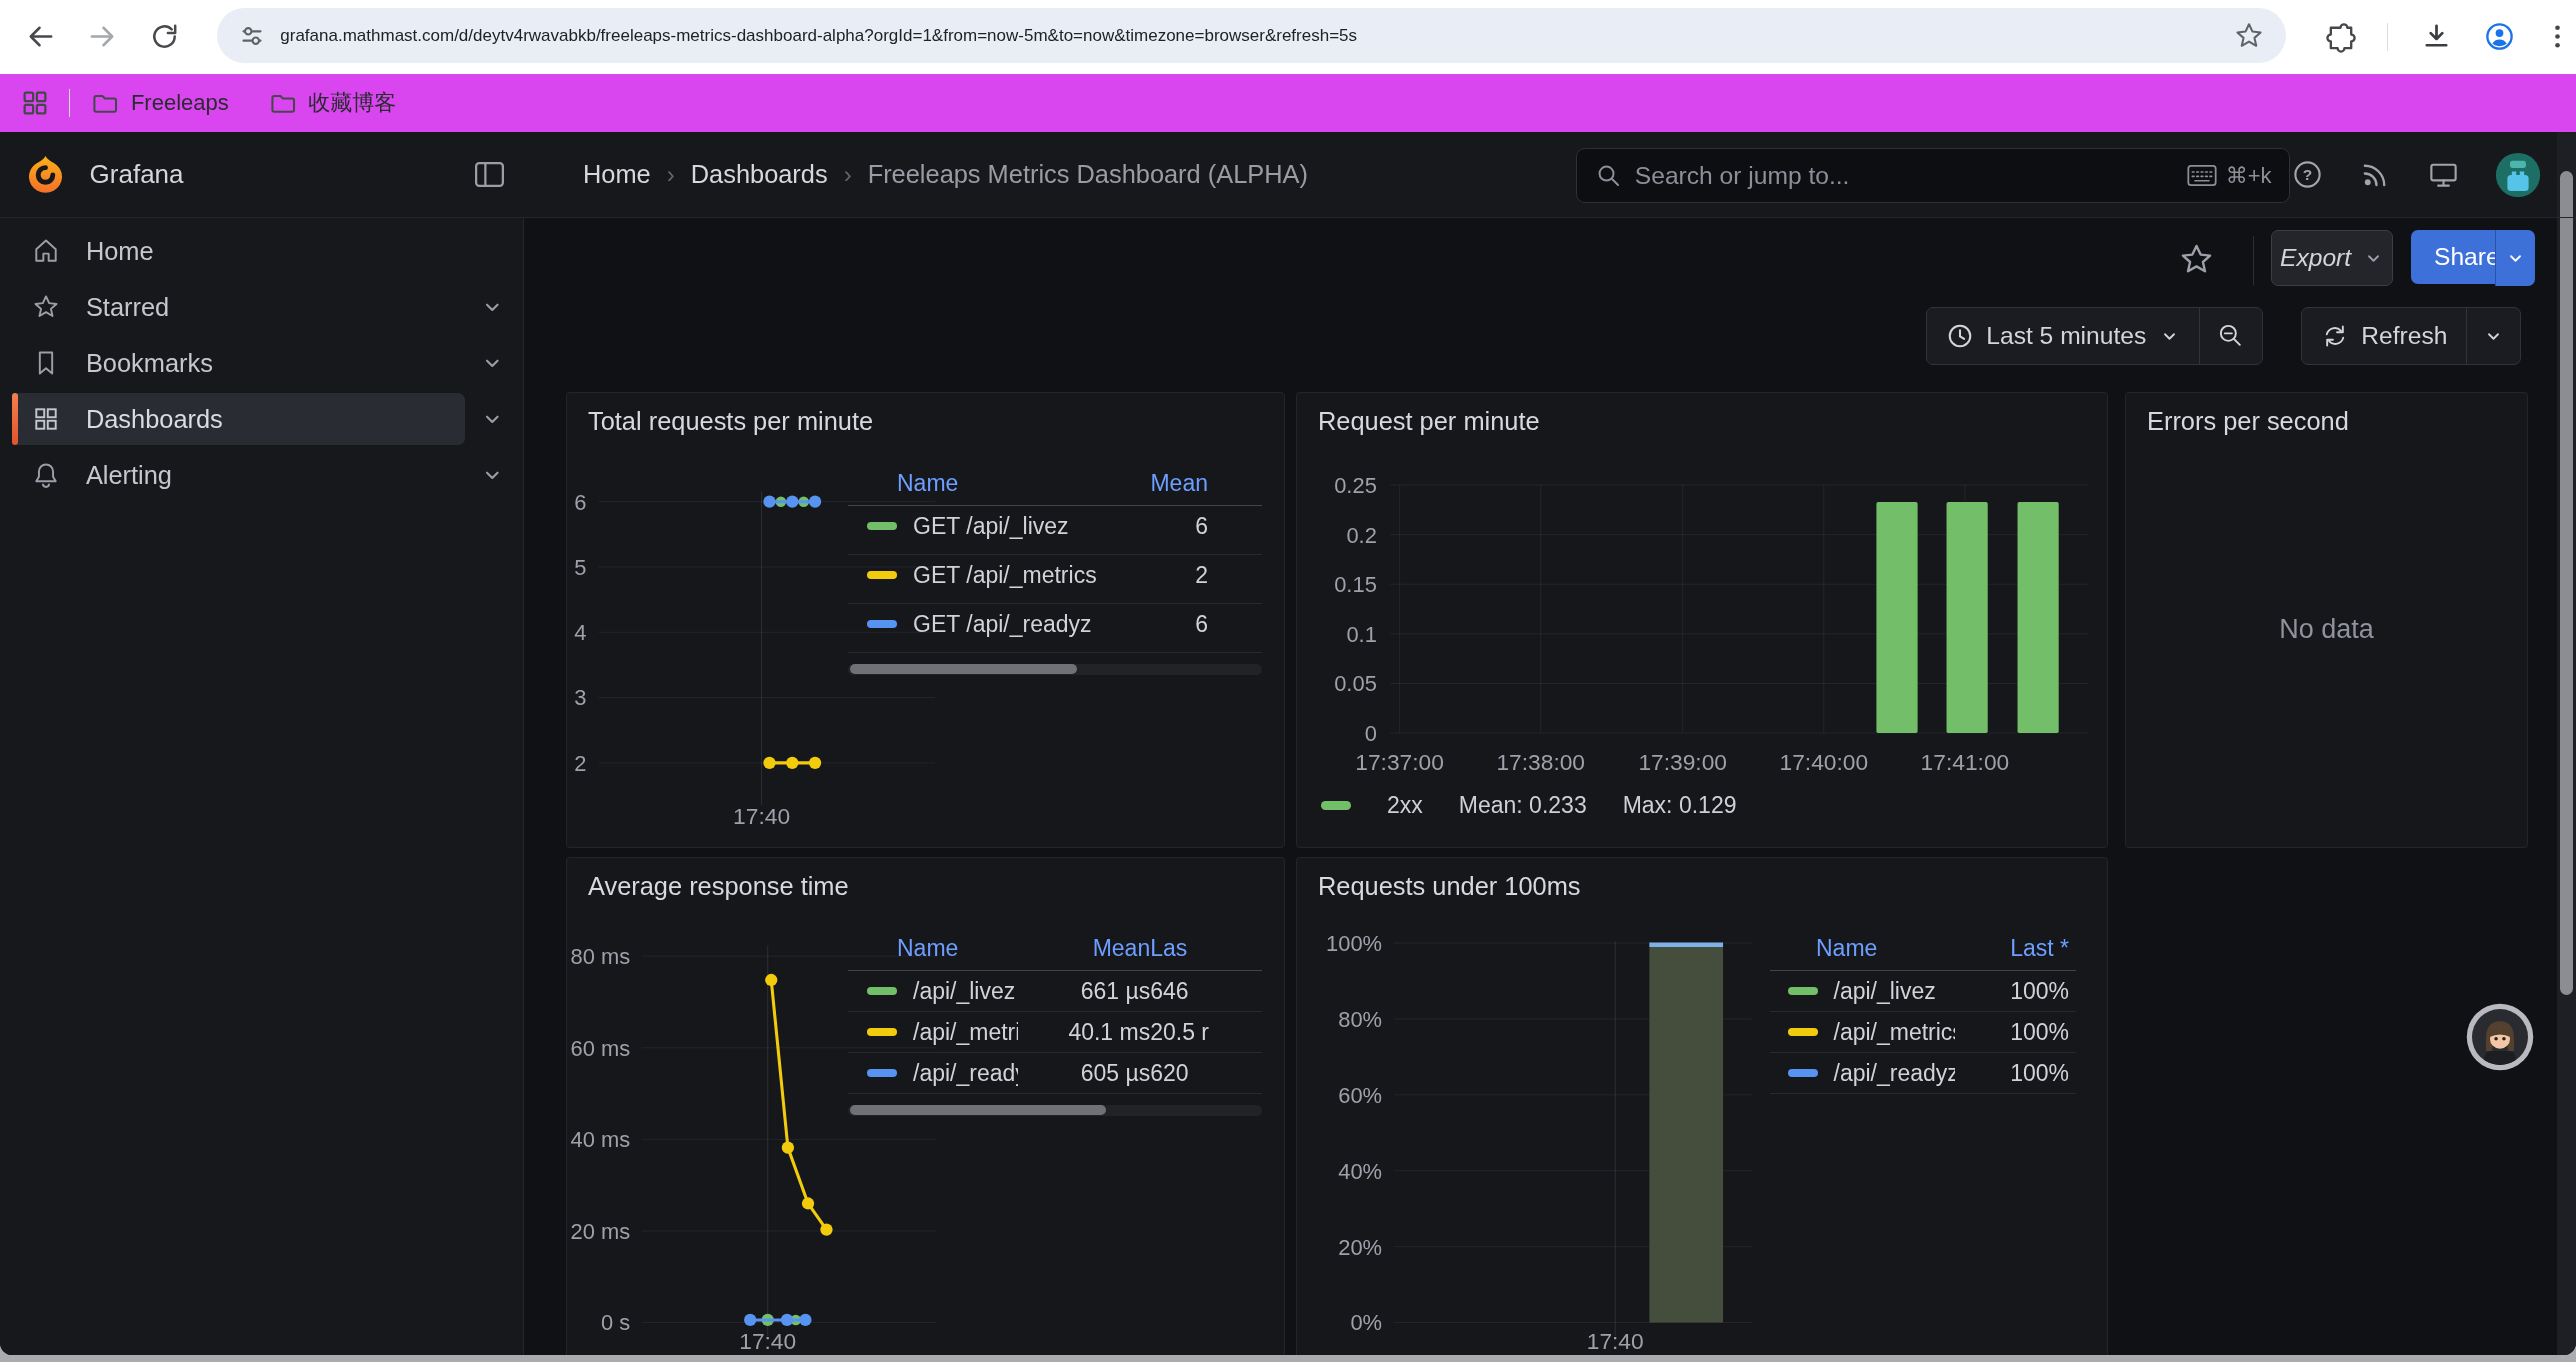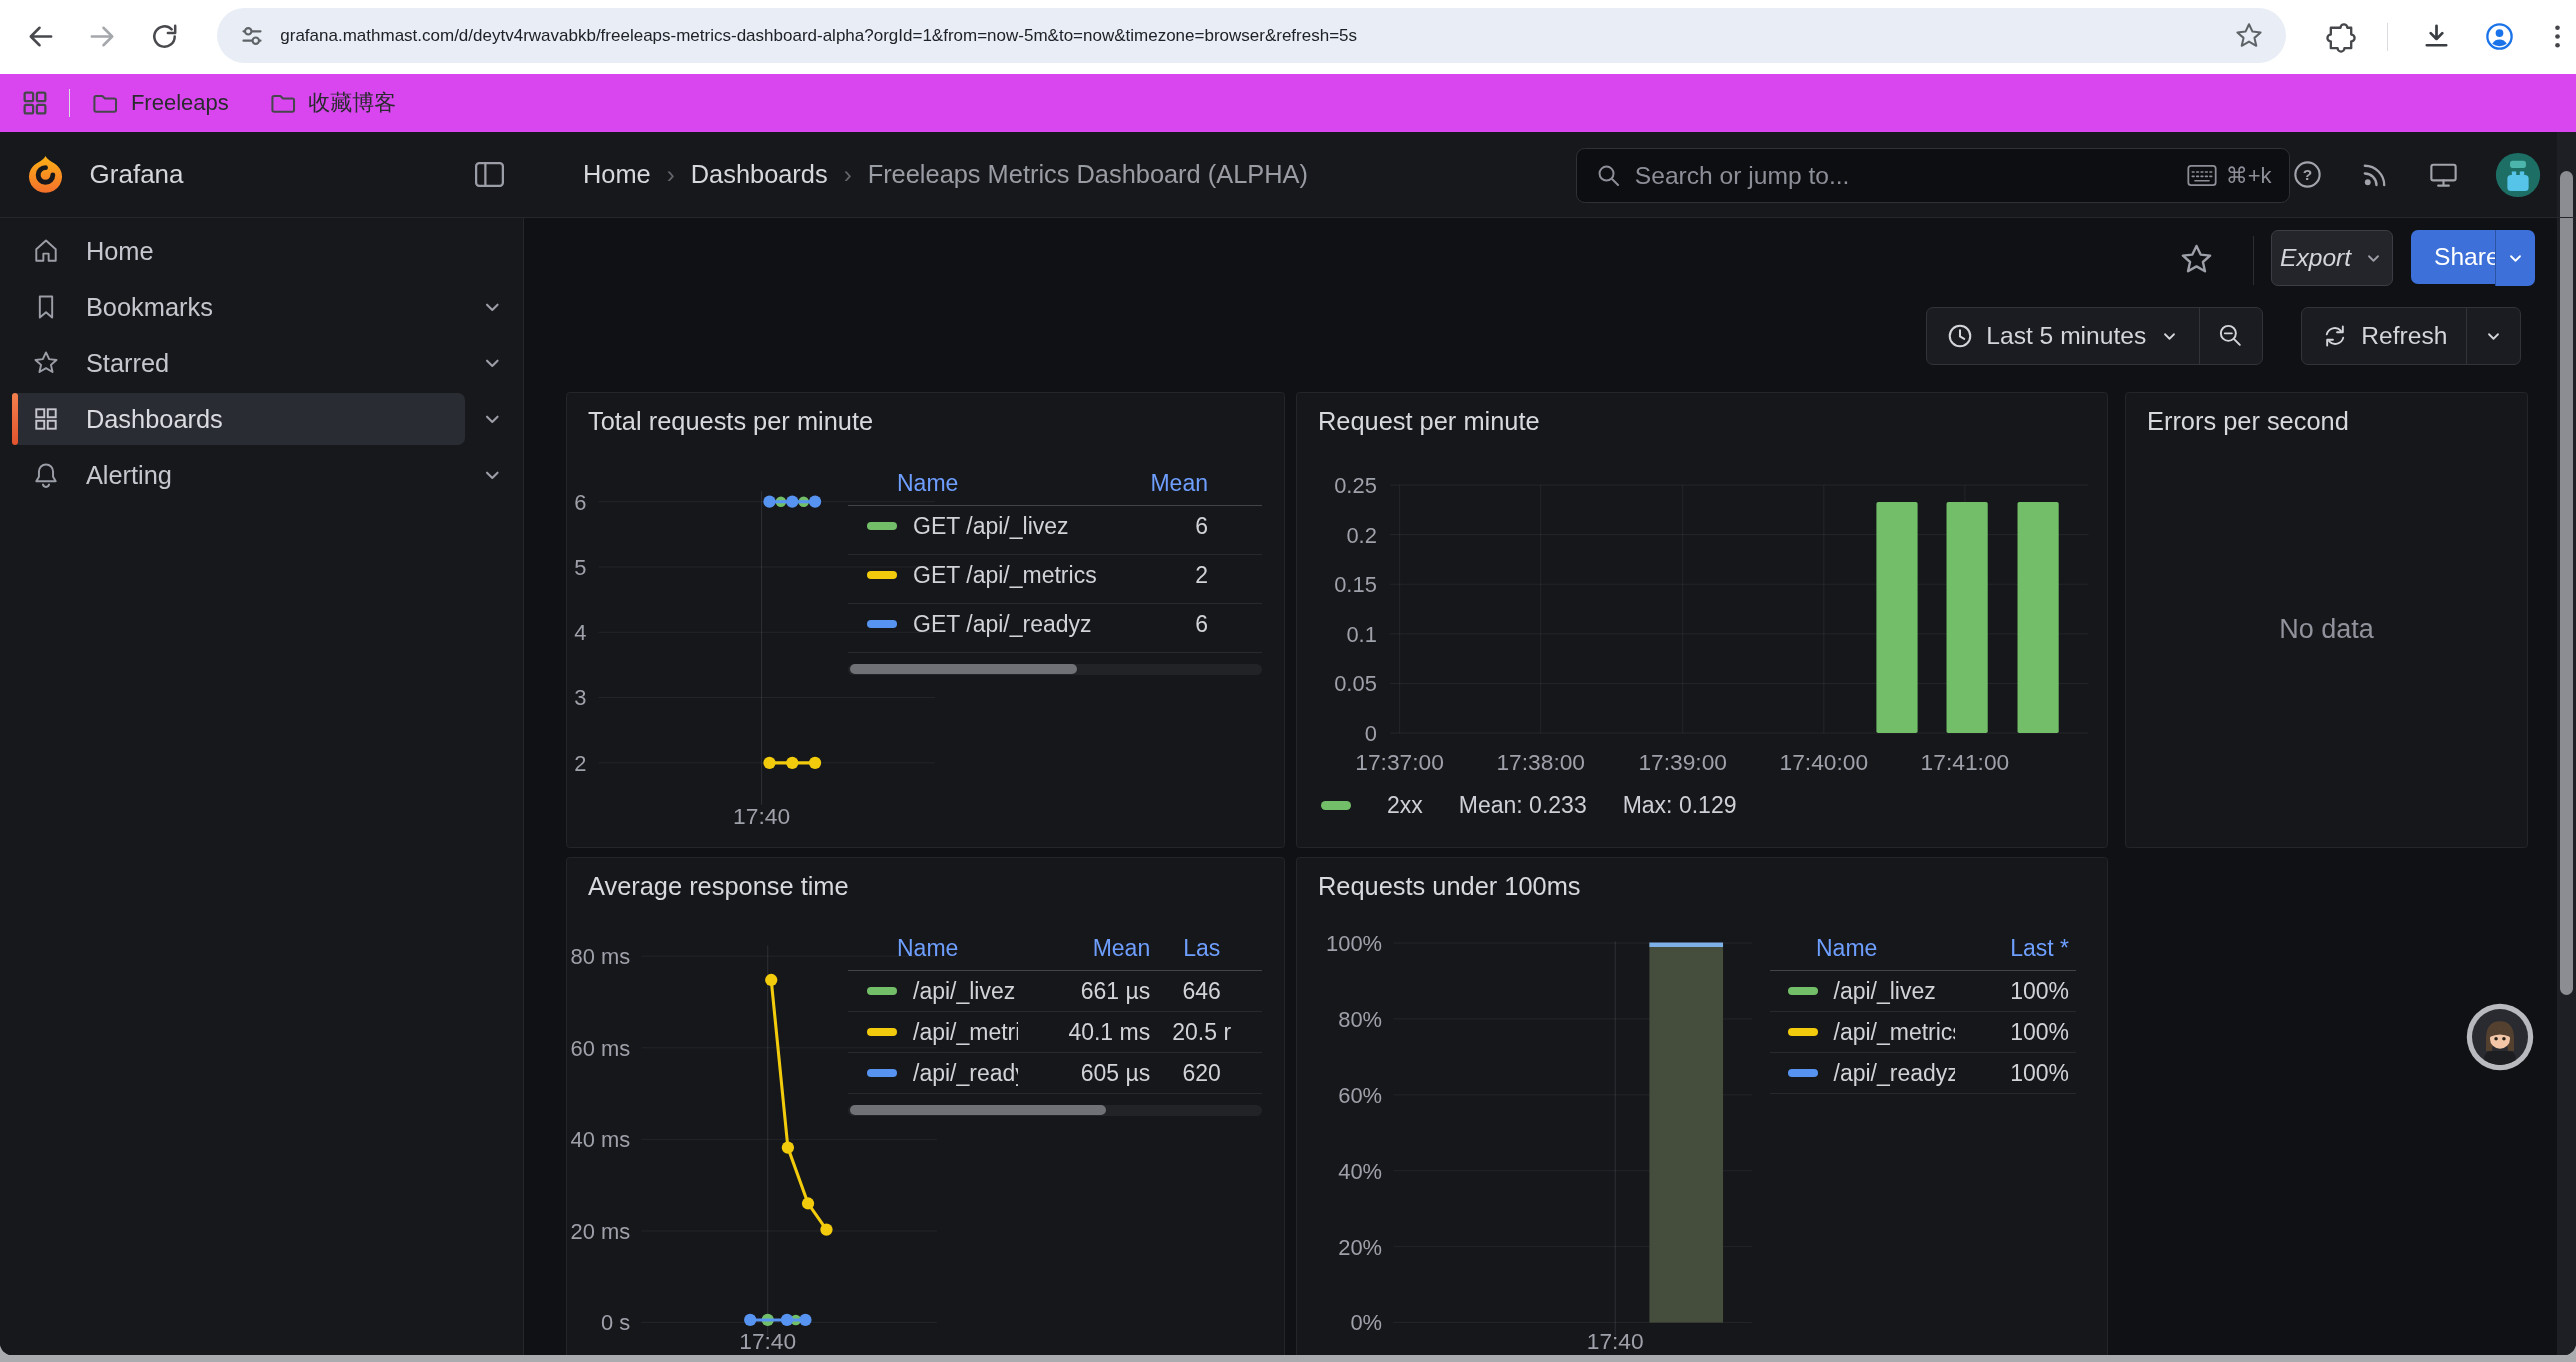--- a/index.html
+++ b/index.html
@@ -71,21 +71,21 @@
   .legendE{left:473px;top:68px;width:306px;}
   .lg-head{display:flex;align-items:center;height:44px;border-bottom:1.8px solid #42444a;
     color:#6e9fff;font-weight:500;}
   .lg-row{display:flex;align-items:center;height:40px;border-bottom:0.9px solid rgba(255,255,255,0.08);}
   .legendA .lg-head{padding:0 54px 0 49px;}  .legendA .lg-row{padding:0 54px 8px 19px;}
   .legendD .lg-head{padding:0 8.8px 0 49px;}  .legendD .lg-row{padding:0 8.8px 0 19px;}
   .legendE .lg-head{padding:0 7px 0 46px;}   .legendE .lg-row{padding:0 7px 0 17.5px;}
   .lg-name{flex:1;display:flex;align-items:center;gap:16px;white-space:nowrap;overflow:hidden;}
   .lg-val{width:96px;text-align:right;white-space:nowrap;}
   .legendD .lg-mean{width:132px;text-align:right;}
-  .legendD .lg-last{width:103px;text-align:center;}
+  .legendD .lg-last{width:103px;text-align:left;}
   .legendE .lg-last{width:114px;text-align:right;}
   .pill{width:30px;height:8.8px;border-radius:4.4px;flex:0 0 auto;}
   .lg-scroll{position:relative;height:11.4px;background:#222327;border-radius:6.1px;margin-top:10.5px;}
   .lg-thumb{position:absolute;left:1.8px;top:0.9px;height:9.6px;background:#6f7176;border-radius:5.3px;}
   .series-legend{position:absolute;left:24px;top:399px;display:flex;align-items:center;gap:36px;
     font-size:23px;color:#cfd0d7;}
   
   .v-scroll{position:absolute;right:0;top:0;width:19px;height:100%;background:#1e1f24;}
   .v-thumb{position:absolute;left:2.6px;top:39px;width:13px;height:824px;background:#8b8d92;border-radius:7px;}
   
@@ -183,34 +183,34 @@
         <div class="nav-item">
           <svg width="30" height="30" viewBox="0 0 34 34">
             <path d="M6 15 L17 5 L28 15 V28 H20 V20 H14 V28 H6 Z" fill="none" stroke="#9b9ea6" stroke-width="2.2" stroke-linejoin="round"></path>
           </svg>
           <span>Home</span>
         </div>
       </div>
       <div class="nav-row">
         <div class="nav-item">
           <svg width="30" height="30" viewBox="0 0 34 34">
+            <path d="M17 5l3.6 7.6 8.3.9-6.3 5.6 1.8 8.1L17 22.9 9.6 27.2l1.8-8.1-6.3-5.6 8.3-.9z" fill="none" stroke="#9b9ea6" stroke-width="2.2" stroke-linejoin="round"></path>
+          </svg>
+          <span>Starred</span>
+        </div>
+        <svg class="nav-chev" width="24.6" height="24.6" viewBox="0 0 28 28">
+          <path d="M8 11 L14 17 L20 11" fill="none" stroke="#9b9ea6" stroke-width="2.4" stroke-linecap="round" stroke-linejoin="round"></path>
+        </svg>
+      </div>
+      <div class="nav-row">
+        <div class="nav-item">
+          <svg width="30" height="30" viewBox="0 0 34 34">
             <path d="M10 5 H24 V29 L17 23 L10 29 Z" fill="none" stroke="#9b9ea6" stroke-width="2.2" stroke-linejoin="round"></path>
           </svg>
           <span>Bookmarks</span>
-        </div>
-        <svg class="nav-chev" width="24.6" height="24.6" viewBox="0 0 28 28">
-          <path d="M8 11 L14 17 L20 11" fill="none" stroke="#9b9ea6" stroke-width="2.4" stroke-linecap="round" stroke-linejoin="round"></path>
-        </svg>
-      </div>
-      <div class="nav-row">
-        <div class="nav-item">
-          <svg width="30" height="30" viewBox="0 0 34 34">
-            <path d="M17 5l3.6 7.6 8.3.9-6.3 5.6 1.8 8.1L17 22.9 9.6 27.2l1.8-8.1-6.3-5.6 8.3-.9z" fill="none" stroke="#9b9ea6" stroke-width="2.2" stroke-linejoin="round"></path>
-          </svg>
-          <span>Starred</span>
         </div>
         <svg class="nav-chev" width="24.6" height="24.6" viewBox="0 0 28 28">
           <path d="M8 11 L14 17 L20 11" fill="none" stroke="#9b9ea6" stroke-width="2.4" stroke-linecap="round" stroke-linejoin="round"></path>
         </svg>
       </div>
       <div class="nav-row">
         <div class="nav-item active">
           <svg width="30" height="30" viewBox="0 0 34 34">
             <rect x="6" y="6" width="9" height="9" fill="none" stroke="#c6c7ce" stroke-width="2.2"></rect>
             <rect x="19" y="6" width="9" height="9" fill="none" stroke="#c6c7ce" stroke-width="2.2"></rect>

